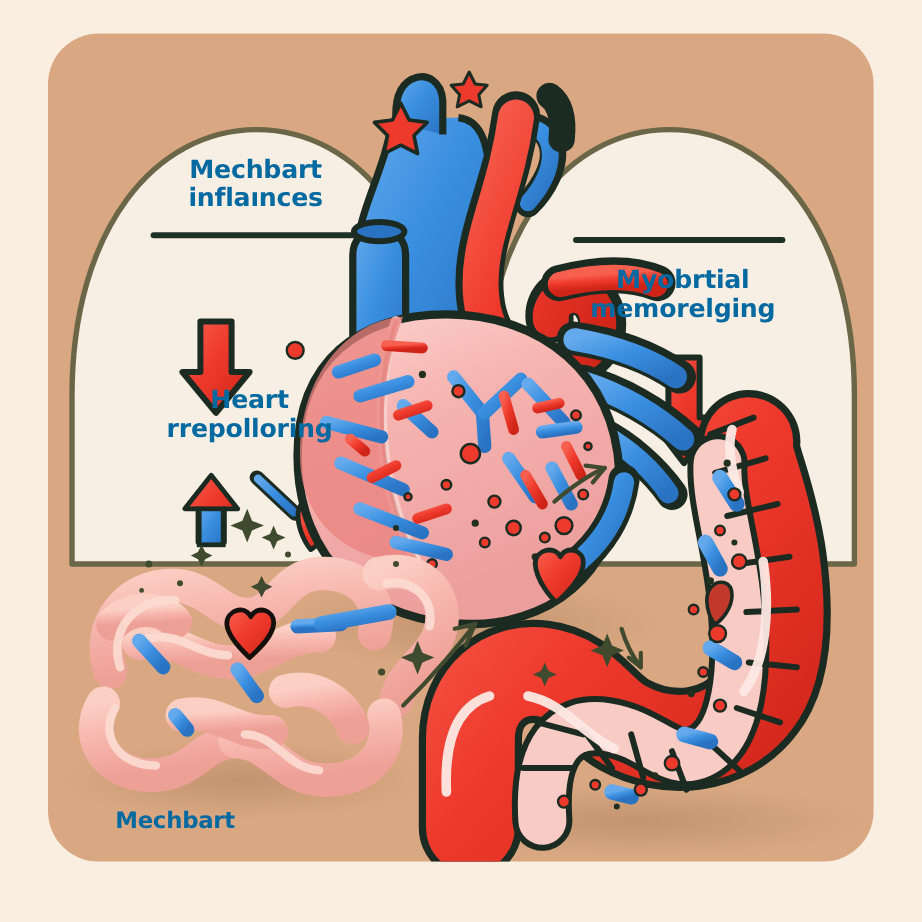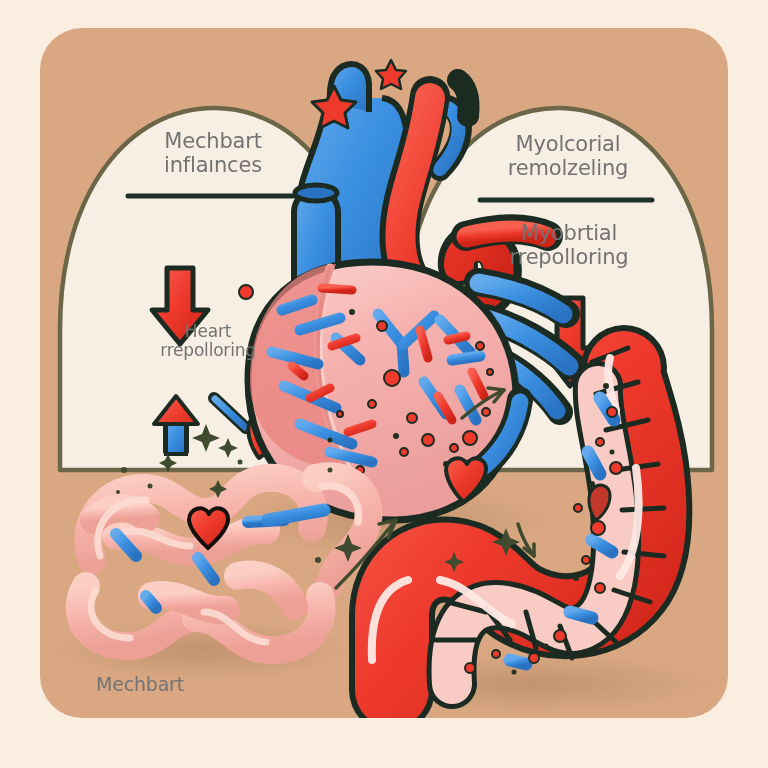--- a/index.html
+++ b/index.html
@@ -5,32 +5,32 @@
   html,body{margin:0;padding:0;}
   body{
     width:768px;height:768px;overflow:hidden;
     background:#faeee1;
     font-family:"DejaVu Sans", sans-serif;
   }
   #stage{position:relative;width:768px;height:768px;}
   #canvas{position:absolute;inset:0;width:768px;height:768px;}
   .lbl{
     position:absolute;
-    color:#737373;
+    color:#0369a1;
     font-family:"DejaVu Sans", sans-serif;
-    font-weight:400;
+    font-weight:700;
     text-align:center;
     line-height:1.14;
     white-space:pre-line;
     letter-spacing:-0.2px;
     pointer-events:none;
   }
   #lbl-left-top{left:118px;top:130px;width:190px;font-size:21px;}
   #lbl-left-bottom{left:108px;top:208px;width:200px;font-size:21px;}
-  #lbl-left-arrowtext{left:108px;top:322px;width:200px;font-size:17px;}
+  #lbl-left-arrowtext{left:108px;top:322px;width:200px;font-size:21px;}
   #lbl-right-top{left:468px;top:133px;width:200px;font-size:21px;}
   #lbl-right-bottom{left:466px;top:222px;width:206px;font-size:21px;}
   #lbl-healthy{left:96px;top:674px;width:180px;font-size:19px;text-align:left;}
   #lbl-gut{left:470px;top:674px;width:230px;font-size:19px;text-align:left;}
 </style>
 </head>
 <body>
 
 <div id="stage">
 
@@ -373,20 +373,18 @@
       </g>
 
     </g>
   </svg>
 
   <div class="lbl" id="lbl-left-top">Mechbart
 inflaınces</div>
   <div class="lbl" id="lbl-left-arrowtext">Heart
 rrepolloring</div>
 
-  <div class="lbl" id="lbl-right-top">Myolcorial
-remolzeling</div>
   <div class="lbl" id="lbl-right-bottom">Myobrtial
-rrepolloring</div>
+memorelging</div>
 
   <div class="lbl" id="lbl-healthy">Mechbart</div>
 
 </div>
 
 </body></html>

